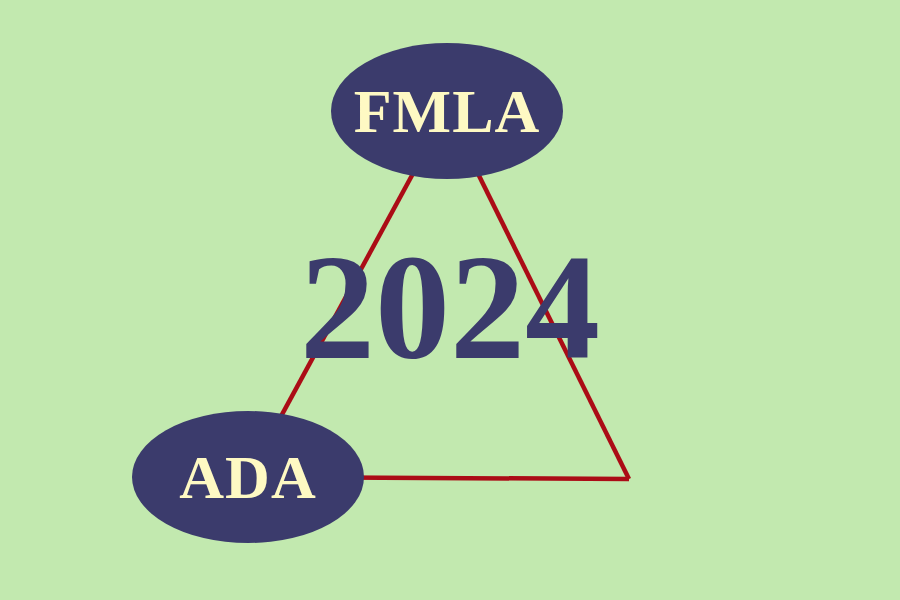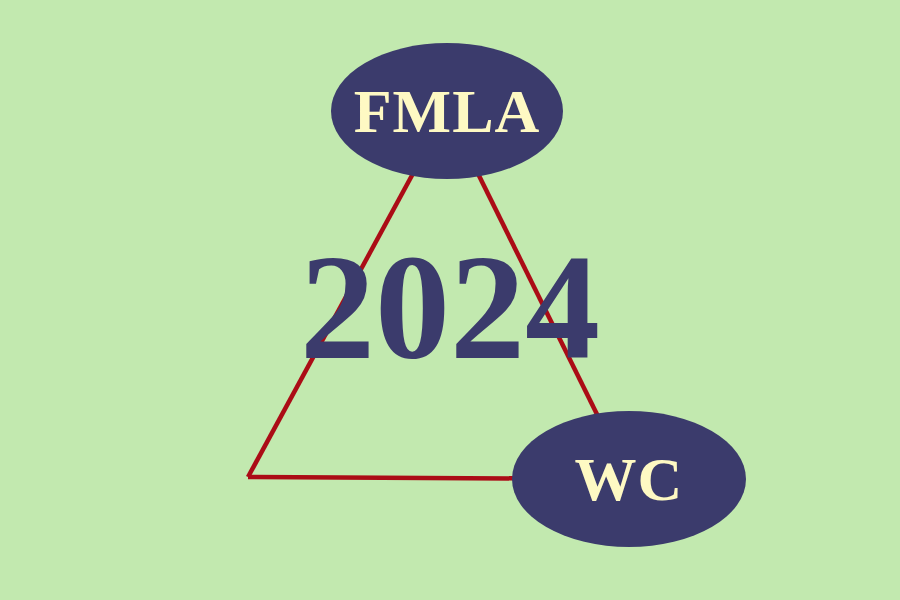--- a/index.html
+++ b/index.html
@@ -62,20 +62,20 @@
   <svg class="connectors" width="900" height="600" viewBox="0 0 900 600">
     <line x1="447" y1="111" x2="248" y2="477" stroke-width="4.5" stroke="#ab0c16"></line>
     <line x1="447" y1="111" x2="629" y2="479" stroke-width="4.5" stroke="#ab0c16"></line>
     <line x1="248" y1="477" x2="629" y2="479" stroke-width="4.5" stroke="#ab0c16"></line>
   </svg>
 
   <div class="node node-fmla">
     <span class="node-label">FMLA</span>
   </div>
 
+  <div class="node node-ada">
+    <span class="node-label">ADA</span>
+  </div>
 
-  <div class="node node-wc">
-    <span class="node-label">WC</span>
-  </div>
 
   <div class="year-text">2024</div>
 
 </div>
 
 </body></html>

